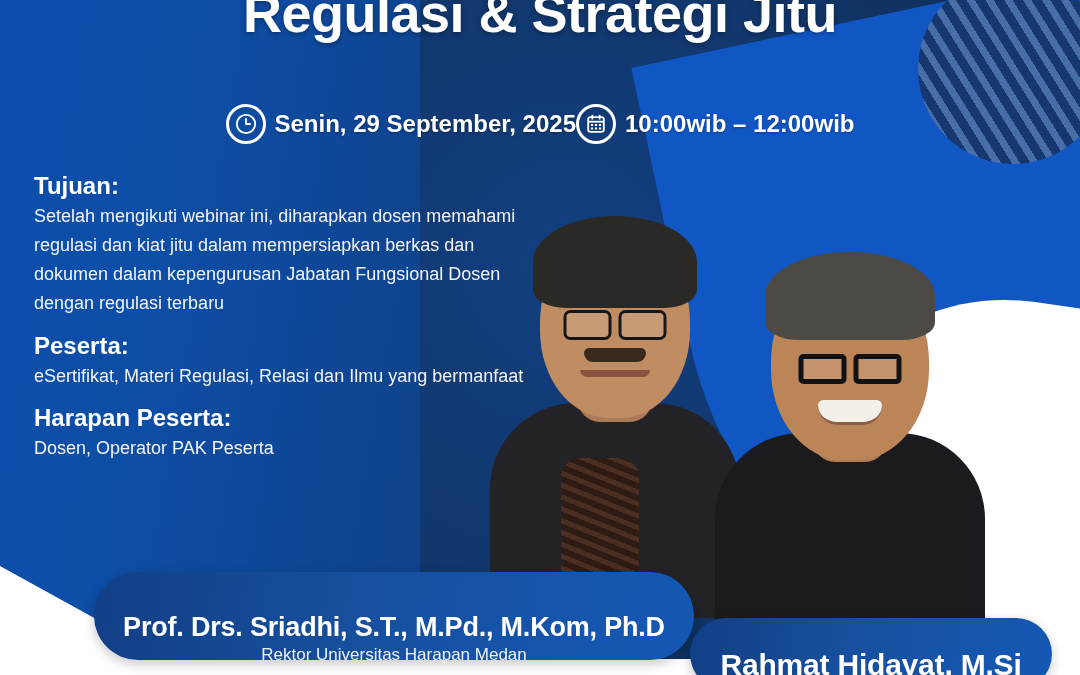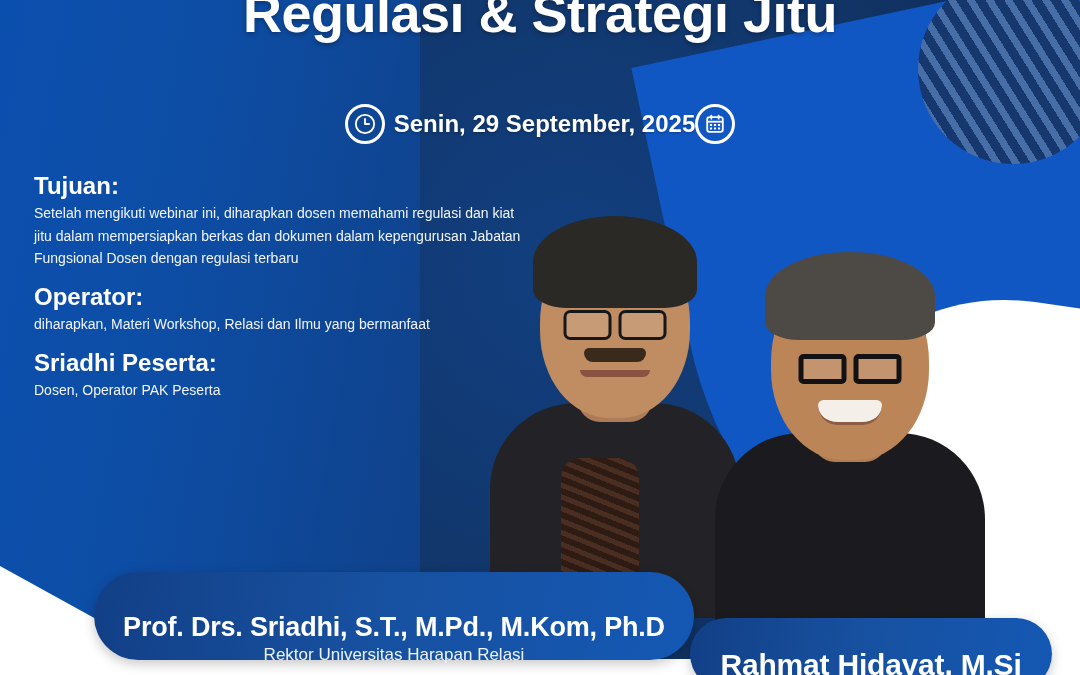--- a/index.html
+++ b/index.html
@@ -167,21 +167,21 @@
     width: 490px;
     z-index: 6;
   }
   .blk-head {
     font-size: 24px;
     font-weight: 700;
     color: #ffffff;
     margin-bottom: 2px;
   }
   .blk-body {
-    font-size: 14px;
+    font-size: 18px;
     font-weight: 400;
     color: #f2f5fa;
     line-height: 1.62;
   }
   .blk + .blk { margin-top: 13px; }
 
   
   .photo-wrap {
     position: absolute;
     left: 470px;
@@ -409,40 +409,41 @@
           <path d="M3.5 9.5 H20.5" stroke="#ffffff" stroke-width="2"></path>
           <path d="M8 2.8 V6.2 M16 2.8 V6.2" stroke="#ffffff" stroke-width="2" stroke-linecap="round"></path>
           <rect x="6.4" y="12" width="2.4" height="2.2" fill="#ffffff"></rect>
           <rect x="10.8" y="12" width="2.4" height="2.2" fill="#ffffff"></rect>
           <rect x="15.2" y="12" width="2.4" height="2.2" fill="#ffffff"></rect>
           <rect x="6.4" y="15.8" width="2.4" height="2.2" fill="#ffffff"></rect>
           <rect x="10.8" y="15.8" width="2.4" height="2.2" fill="#ffffff"></rect>
           <rect x="15.2" y="15.8" width="2.4" height="2.2" fill="#ffffff"></rect>
         </svg>
       </span>
+      <span class="meta-text">10:00wib – 12:00wib</span>
     </div>
   </div>
 
   <div class="body-text">
     <div class="blk">
       <div class="blk-head">Tujuan:</div>
       <div class="blk-body">Setelah mengikuti webinar ini, diharapkan dosen memahami regulasi dan kiat jitu dalam mempersiapkan berkas dan dokumen dalam kepengurusan Jabatan Fungsional Dosen dengan regulasi terbaru</div>
     </div>
     <div class="blk">
-      <div class="blk-head">Operator:</div>
-      <div class="blk-body">diharapkan, Materi Workshop, Relasi dan Ilmu yang bermanfaat</div>
+      <div class="blk-head">Peserta:</div>
+      <div class="blk-body">eSertifikat, Materi Regulasi, Relasi dan Ilmu yang bermanfaat</div>
     </div>
     <div class="blk">
-      <div class="blk-head">Sriadhi Peserta:</div>
+      <div class="blk-head">Harapan Peserta:</div>
       <div class="blk-body">Dosen, Operator PAK Peserta</div>
     </div>
   </div>
 
   <div class="pill pill-1">
     <div class="pill-name">Prof. Drs. Sriadhi, S.T., M.Pd., M.Kom, Ph.D</div>
-    <div class="pill-role">Rektor Universitas Harapan Relasi</div>
+    <div class="pill-role">Rektor Universitas Harapan Medan</div>
   </div>
   <div class="pill pill-2">
     <div class="pill-name">Rahmat Hidayat, M.Si</div>
     <div class="pill-role">STIM SUKMA MEDAN</div>
   </div>
 
 </div>
 
 </body></html>

